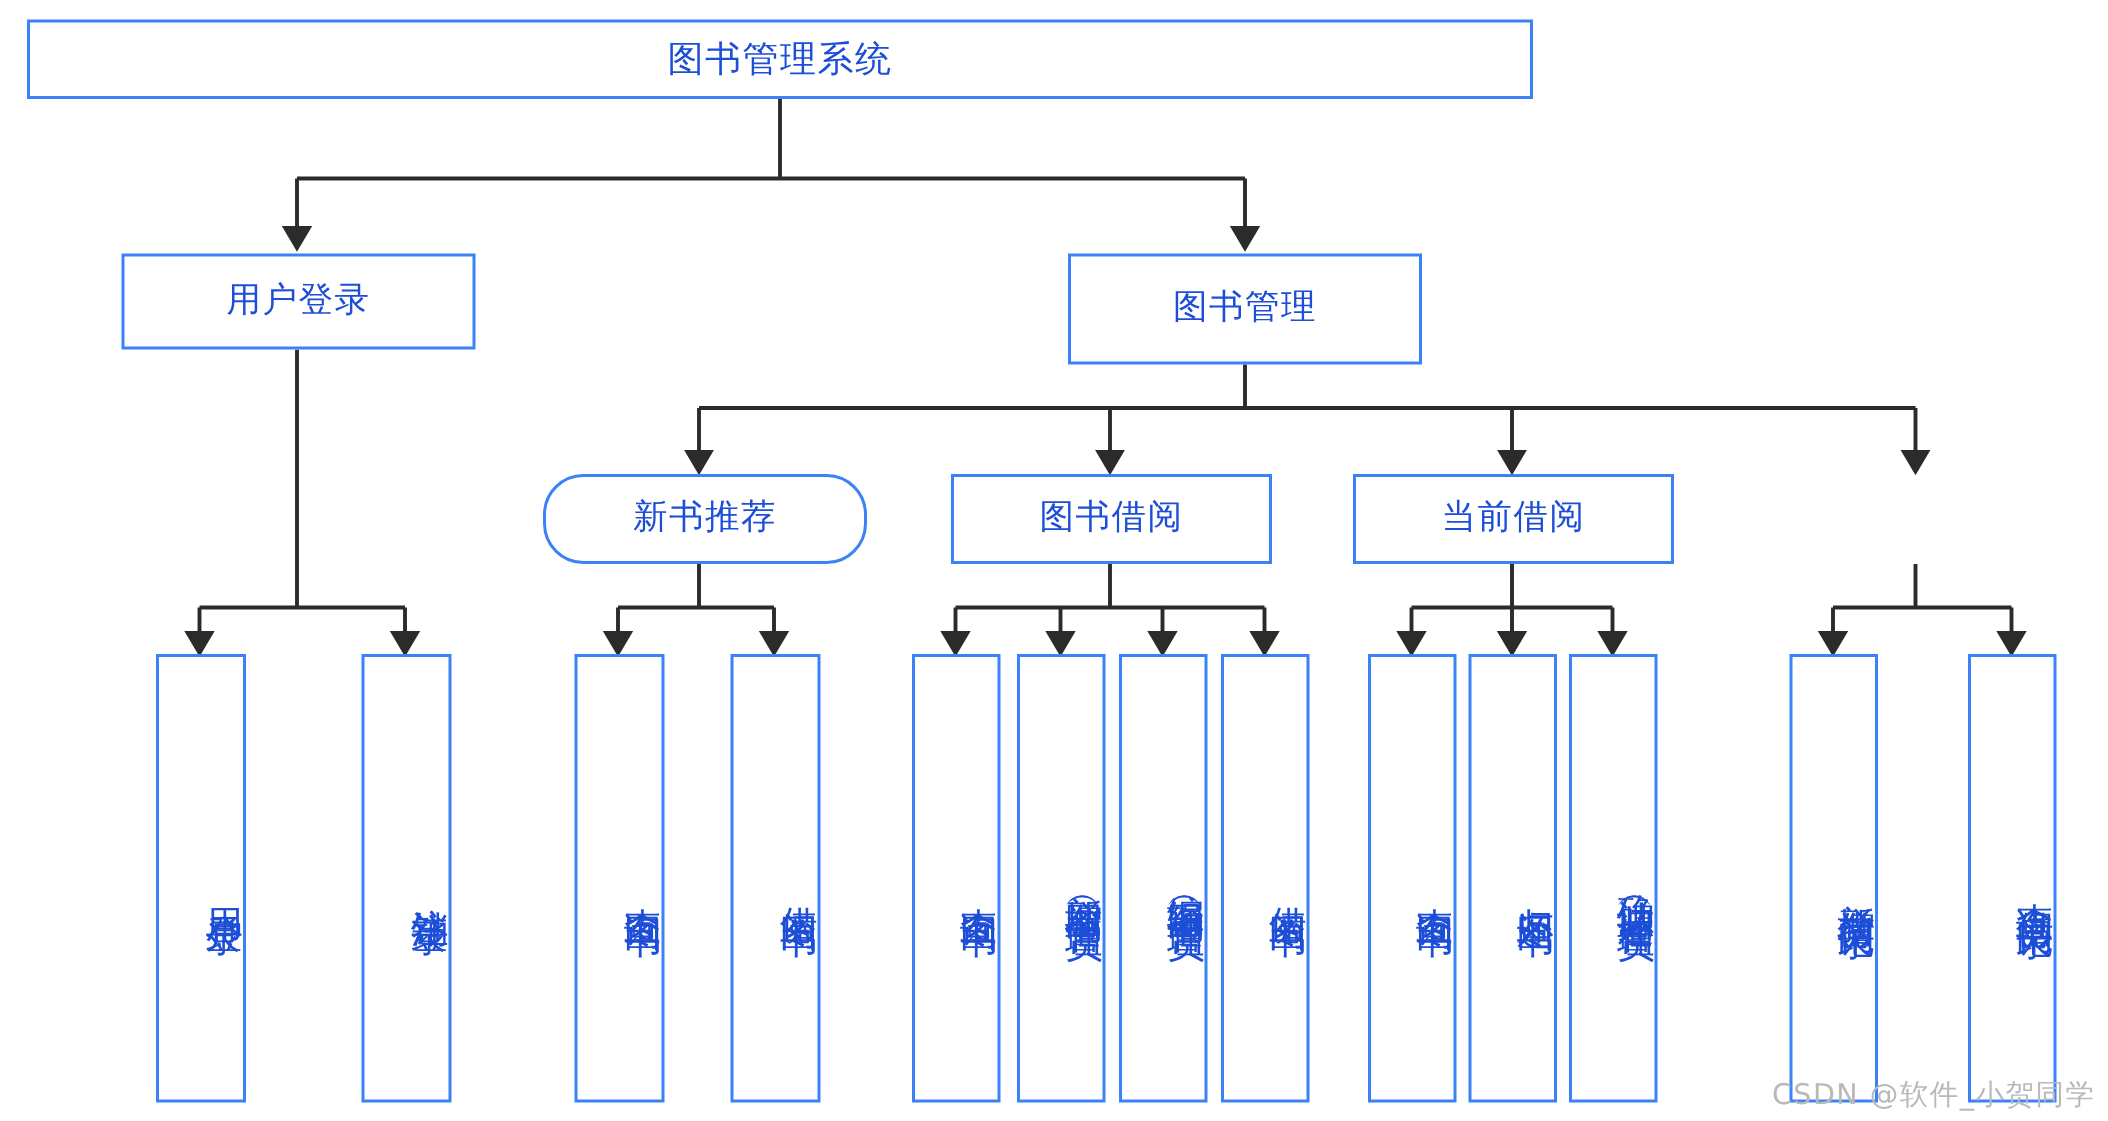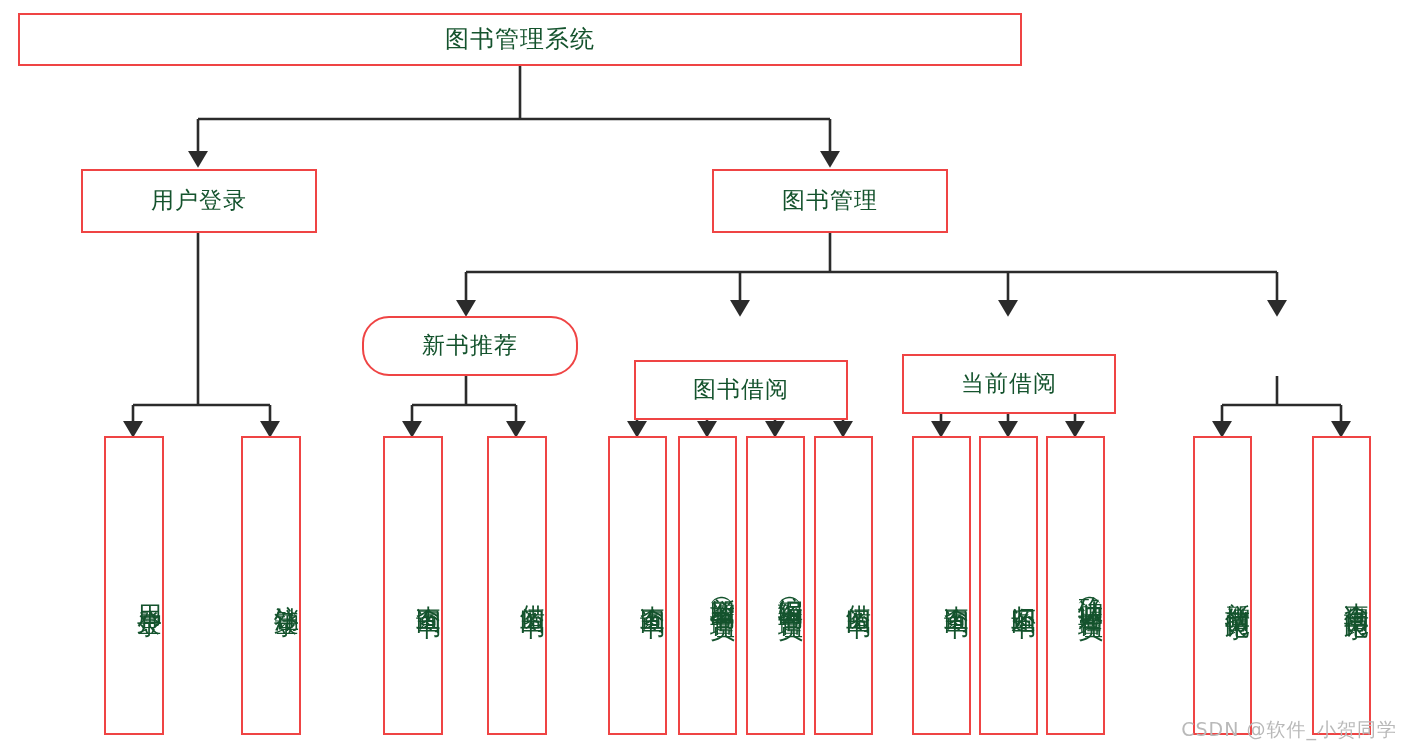--- a/index.html
+++ b/index.html
@@ -23,25 +23,25 @@
     left: 0;
     top: 0;
     width: 1405px;
     height: 747px;
     pointer-events: none;
   }
   .node {
     position: absolute;
     box-sizing: border-box;
     background: #ffffff;
-    border: 2px solid #ef4444;
+    border: 2px solid #3b82f6;
     display: flex;
     align-items: center;
     justify-content: center;
-    color: #14532d;
+    color: #1d4ed8;
   }
   .node-h {
     font-size: 23px;
     letter-spacing: 1px;
     line-height: 1.1;
   }
   .node-root {
     font-size: 24px;
   }
   .node-v {
@@ -127,33 +127,33 @@
   </svg>
 
   <div class="node node-h node-root" style="left:18px; top:13px; width:1004px; height:53px;">
     <span>图书管理系统</span>
   </div>
 
   <div class="node node-h" style="left:81px; top:169px; width:236px; height:64px;">
     <span>用户登录</span>
   </div>
 
-  <div class="node node-h" style="left:712px; top:169px; width:236px; height:64px;">
+  <div class="node node-h" style="left:712px; top:169px; width:236px; height:74px;">
     <span>图书管理</span>
   </div>
 
   <div class="node node-h" style="left:362px; top:316px; width:216px; height:60px;border-radius:27px;">
     <span>新书推荐</span>
   </div>
 
-  <div class="node node-h" style="left:634px; top:316px; width:214px; height:60px;margin-top:44px;">
+  <div class="node node-h" style="left:634px; top:316px; width:214px; height:60px;">
     <span>图书借阅</span>
   </div>
 
-  <div class="node node-h" style="left:902px; top:316px; width:214px; height:60px;margin-top:38px;">
+  <div class="node node-h" style="left:902px; top:316px; width:214px; height:60px;">
     <span>当前借阅</span>
   </div>
 
 
   <div class="node node-v" style="left:104px; top:436px; width:60px; height:299px;">
     <span class="vlabel">用户登录</span>
   </div>
 
   <div class="node node-v" style="left:241px; top:436px; width:60px; height:299px;">
     <span class="vlabel">注销登录</span>

